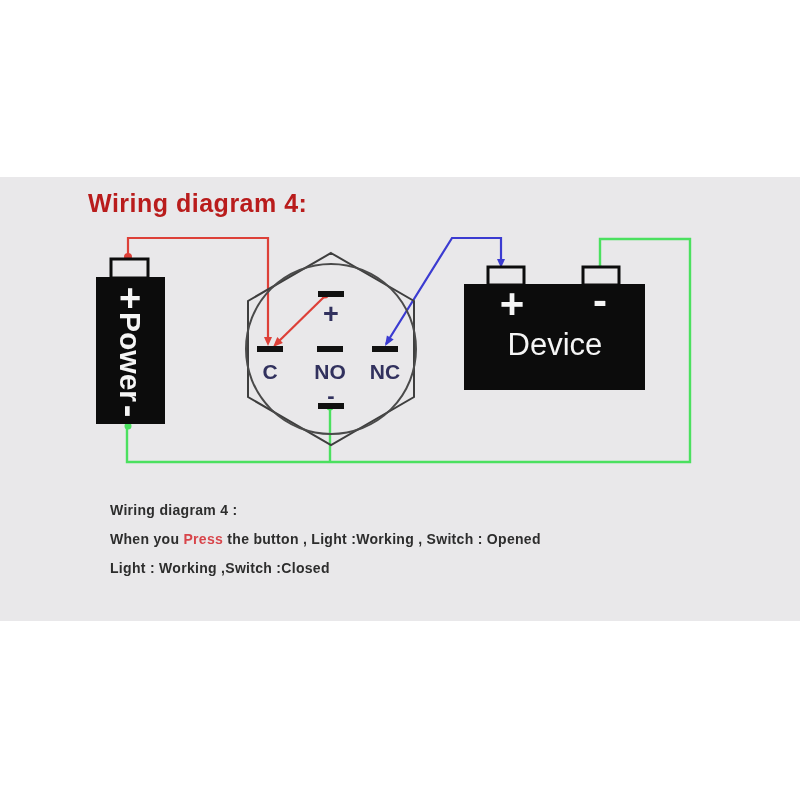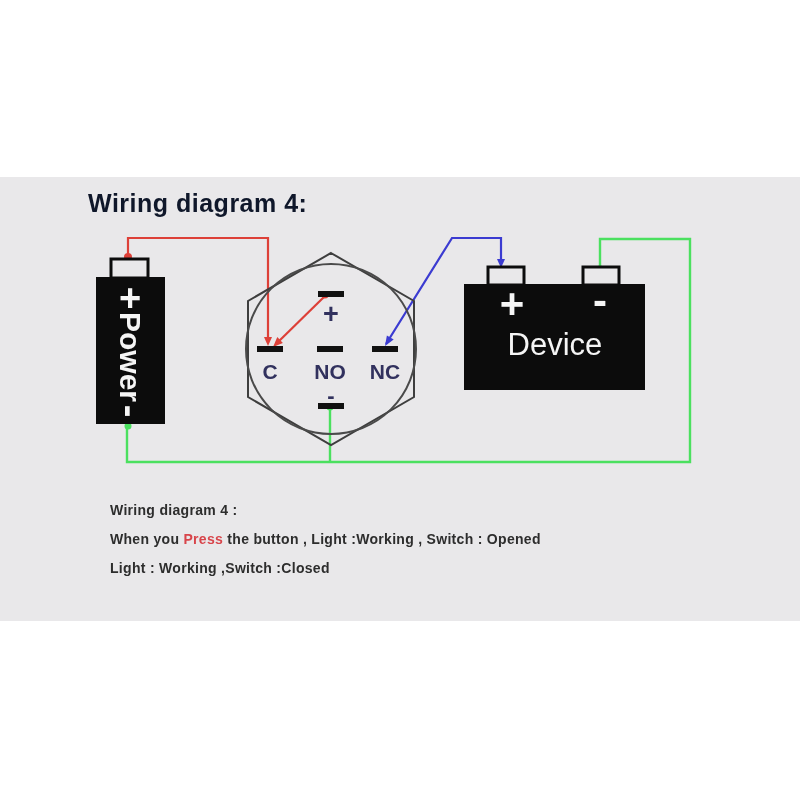--- a/index.html
+++ b/index.html
@@ -39,21 +39,21 @@
   .cap-line { margin-bottom: 13px; white-space: pre; }
   svg text { user-select: none; }
 </style>
 </head>
 <body>
 
 <div class="stage" style="background: rgb(255, 255, 255);">
 
   <div class="band" style="background: rgb(233, 232, 234);"></div>
 
-  <div class="title" style="color: #0f172a;">Wiring diagram 4:</div>
+  <div class="title" style="color: #b91c1c;">Wiring diagram 4:</div>
 
   <svg class="diagram-svg" width="800" height="800" viewBox="0 0 800 800">
 
     <g>
 
       <polyline points="128,256 128,238 268,238 268,343" fill="none" stroke-width="2.2" stroke="#dd4038"></polyline>
       <circle cx="128" cy="257" r="4" fill="#dd4038"></circle>
       <polygon points="268,346 264,337 272,337" fill="#dd4038"></polygon>
 
       <line x1="325" y1="296" x2="276" y2="344" stroke-width="2.2" stroke="#dd4038"></line>

